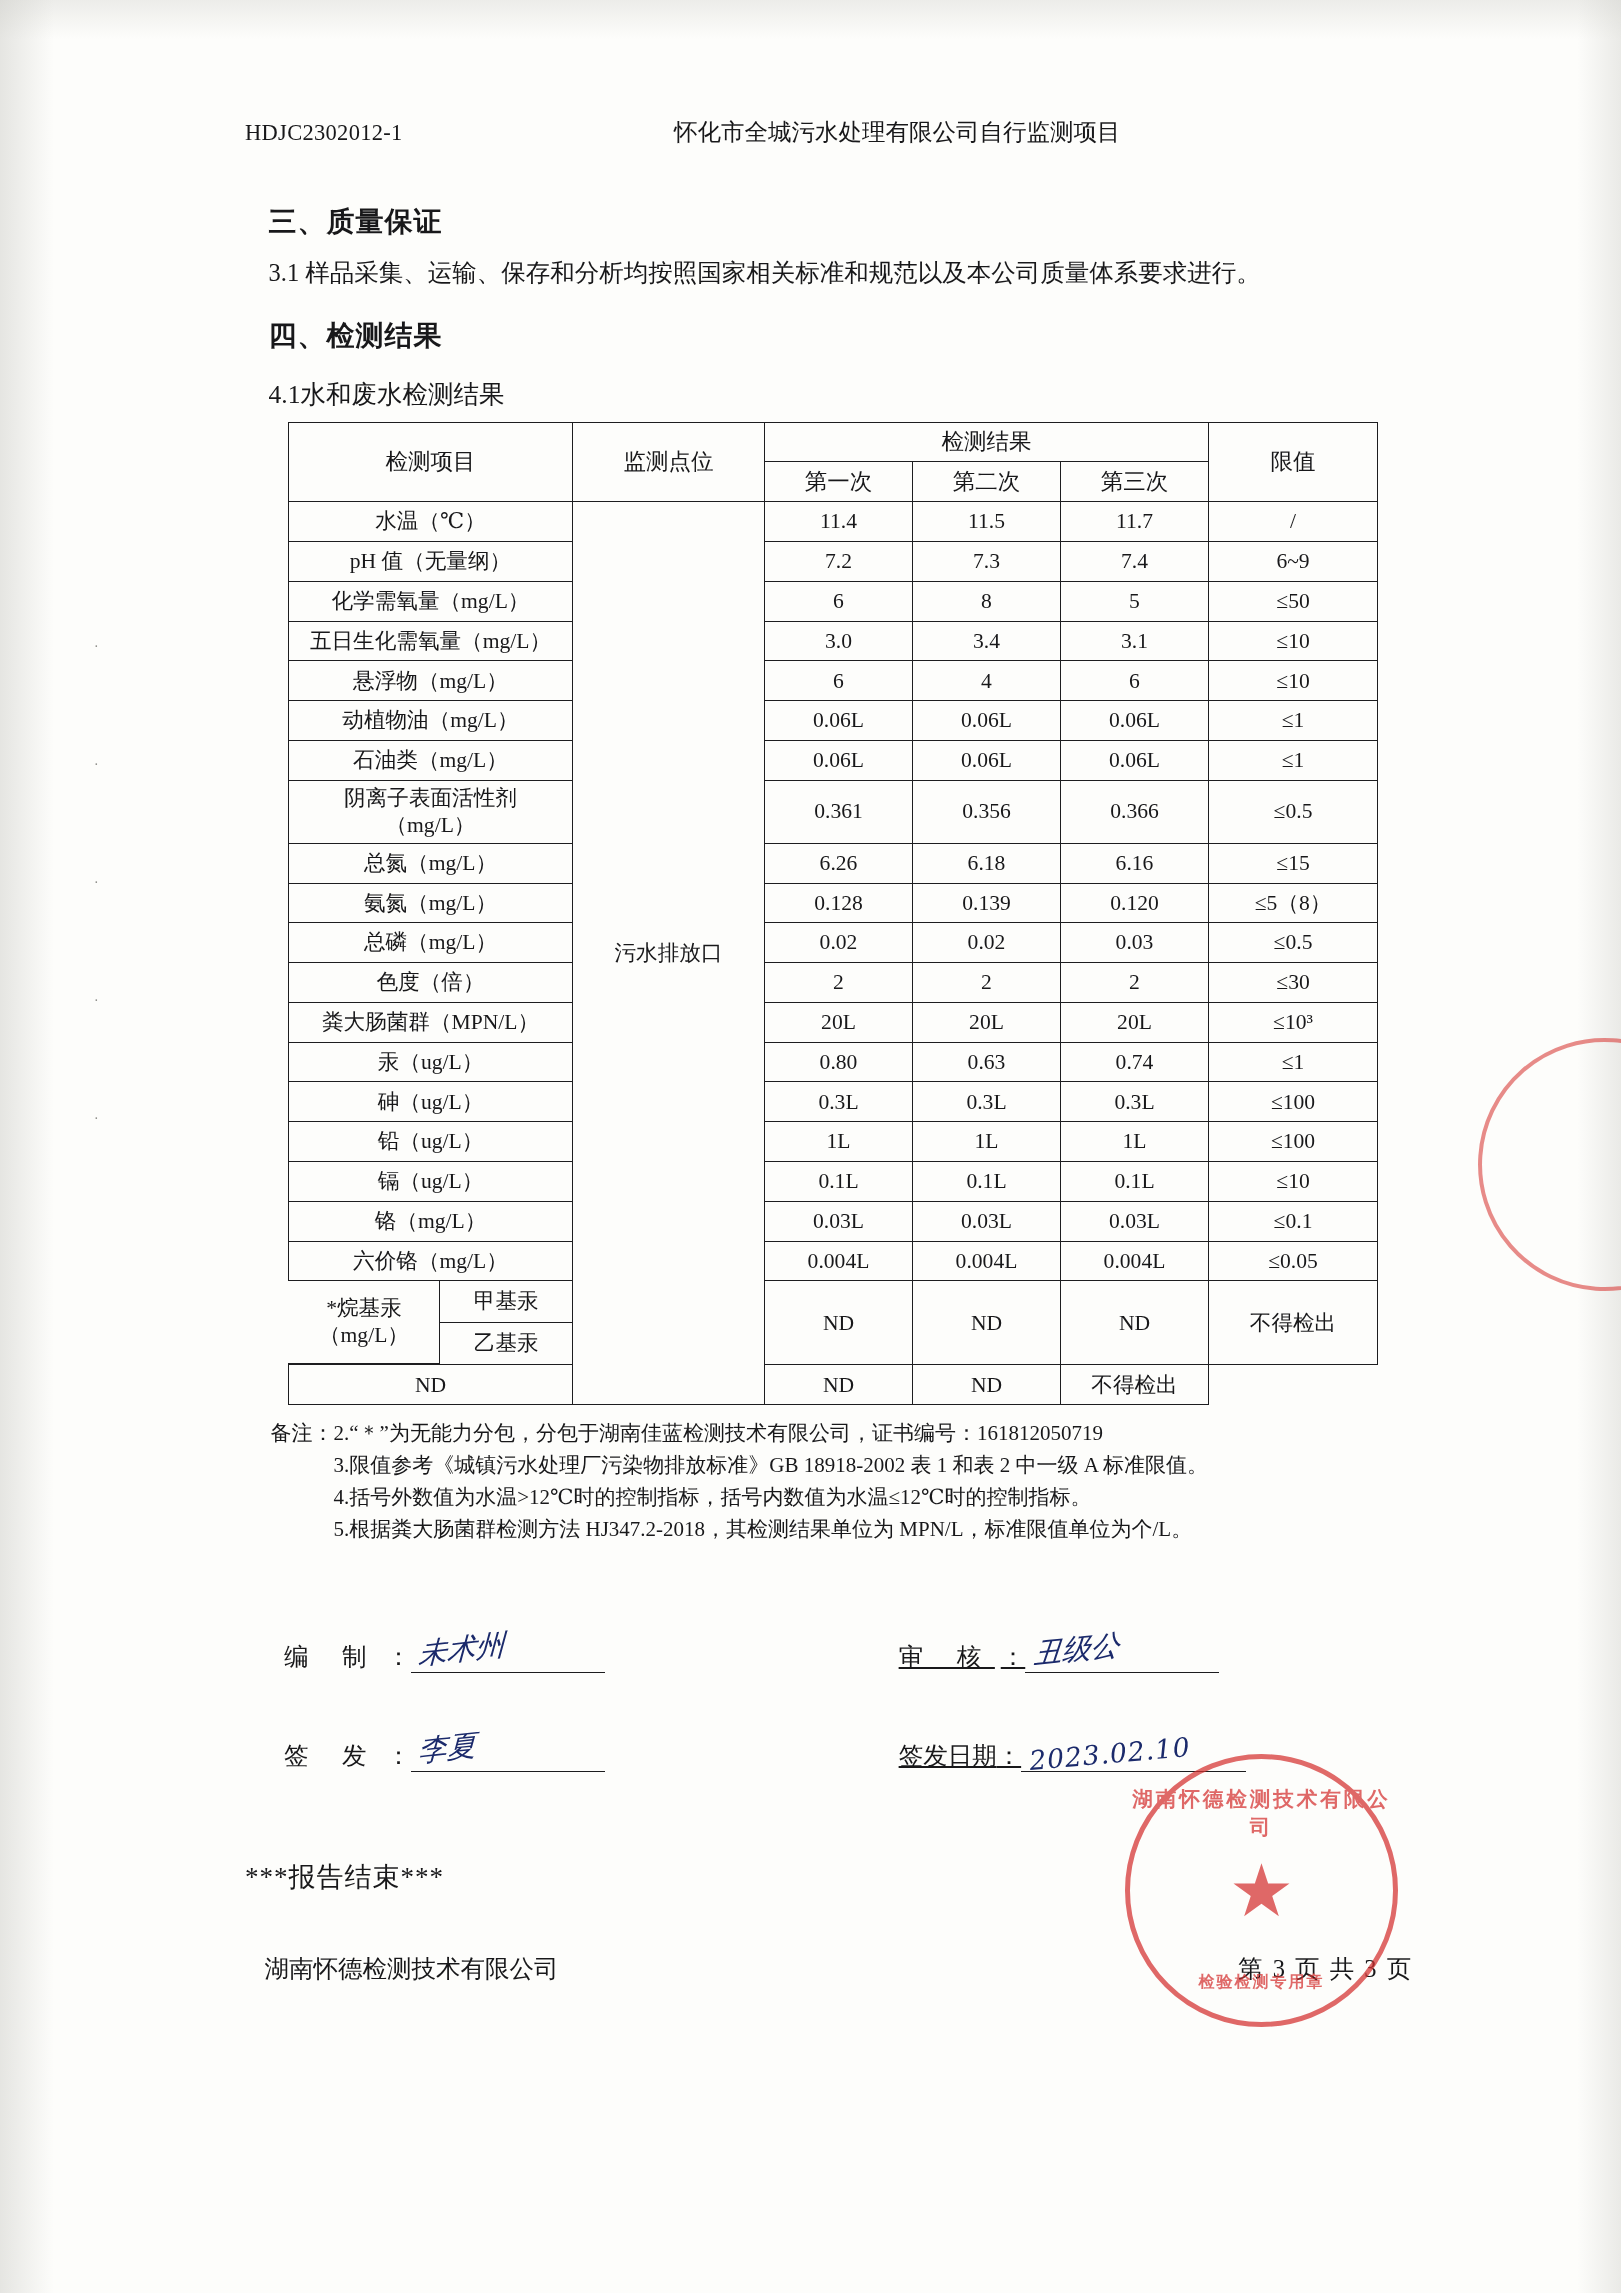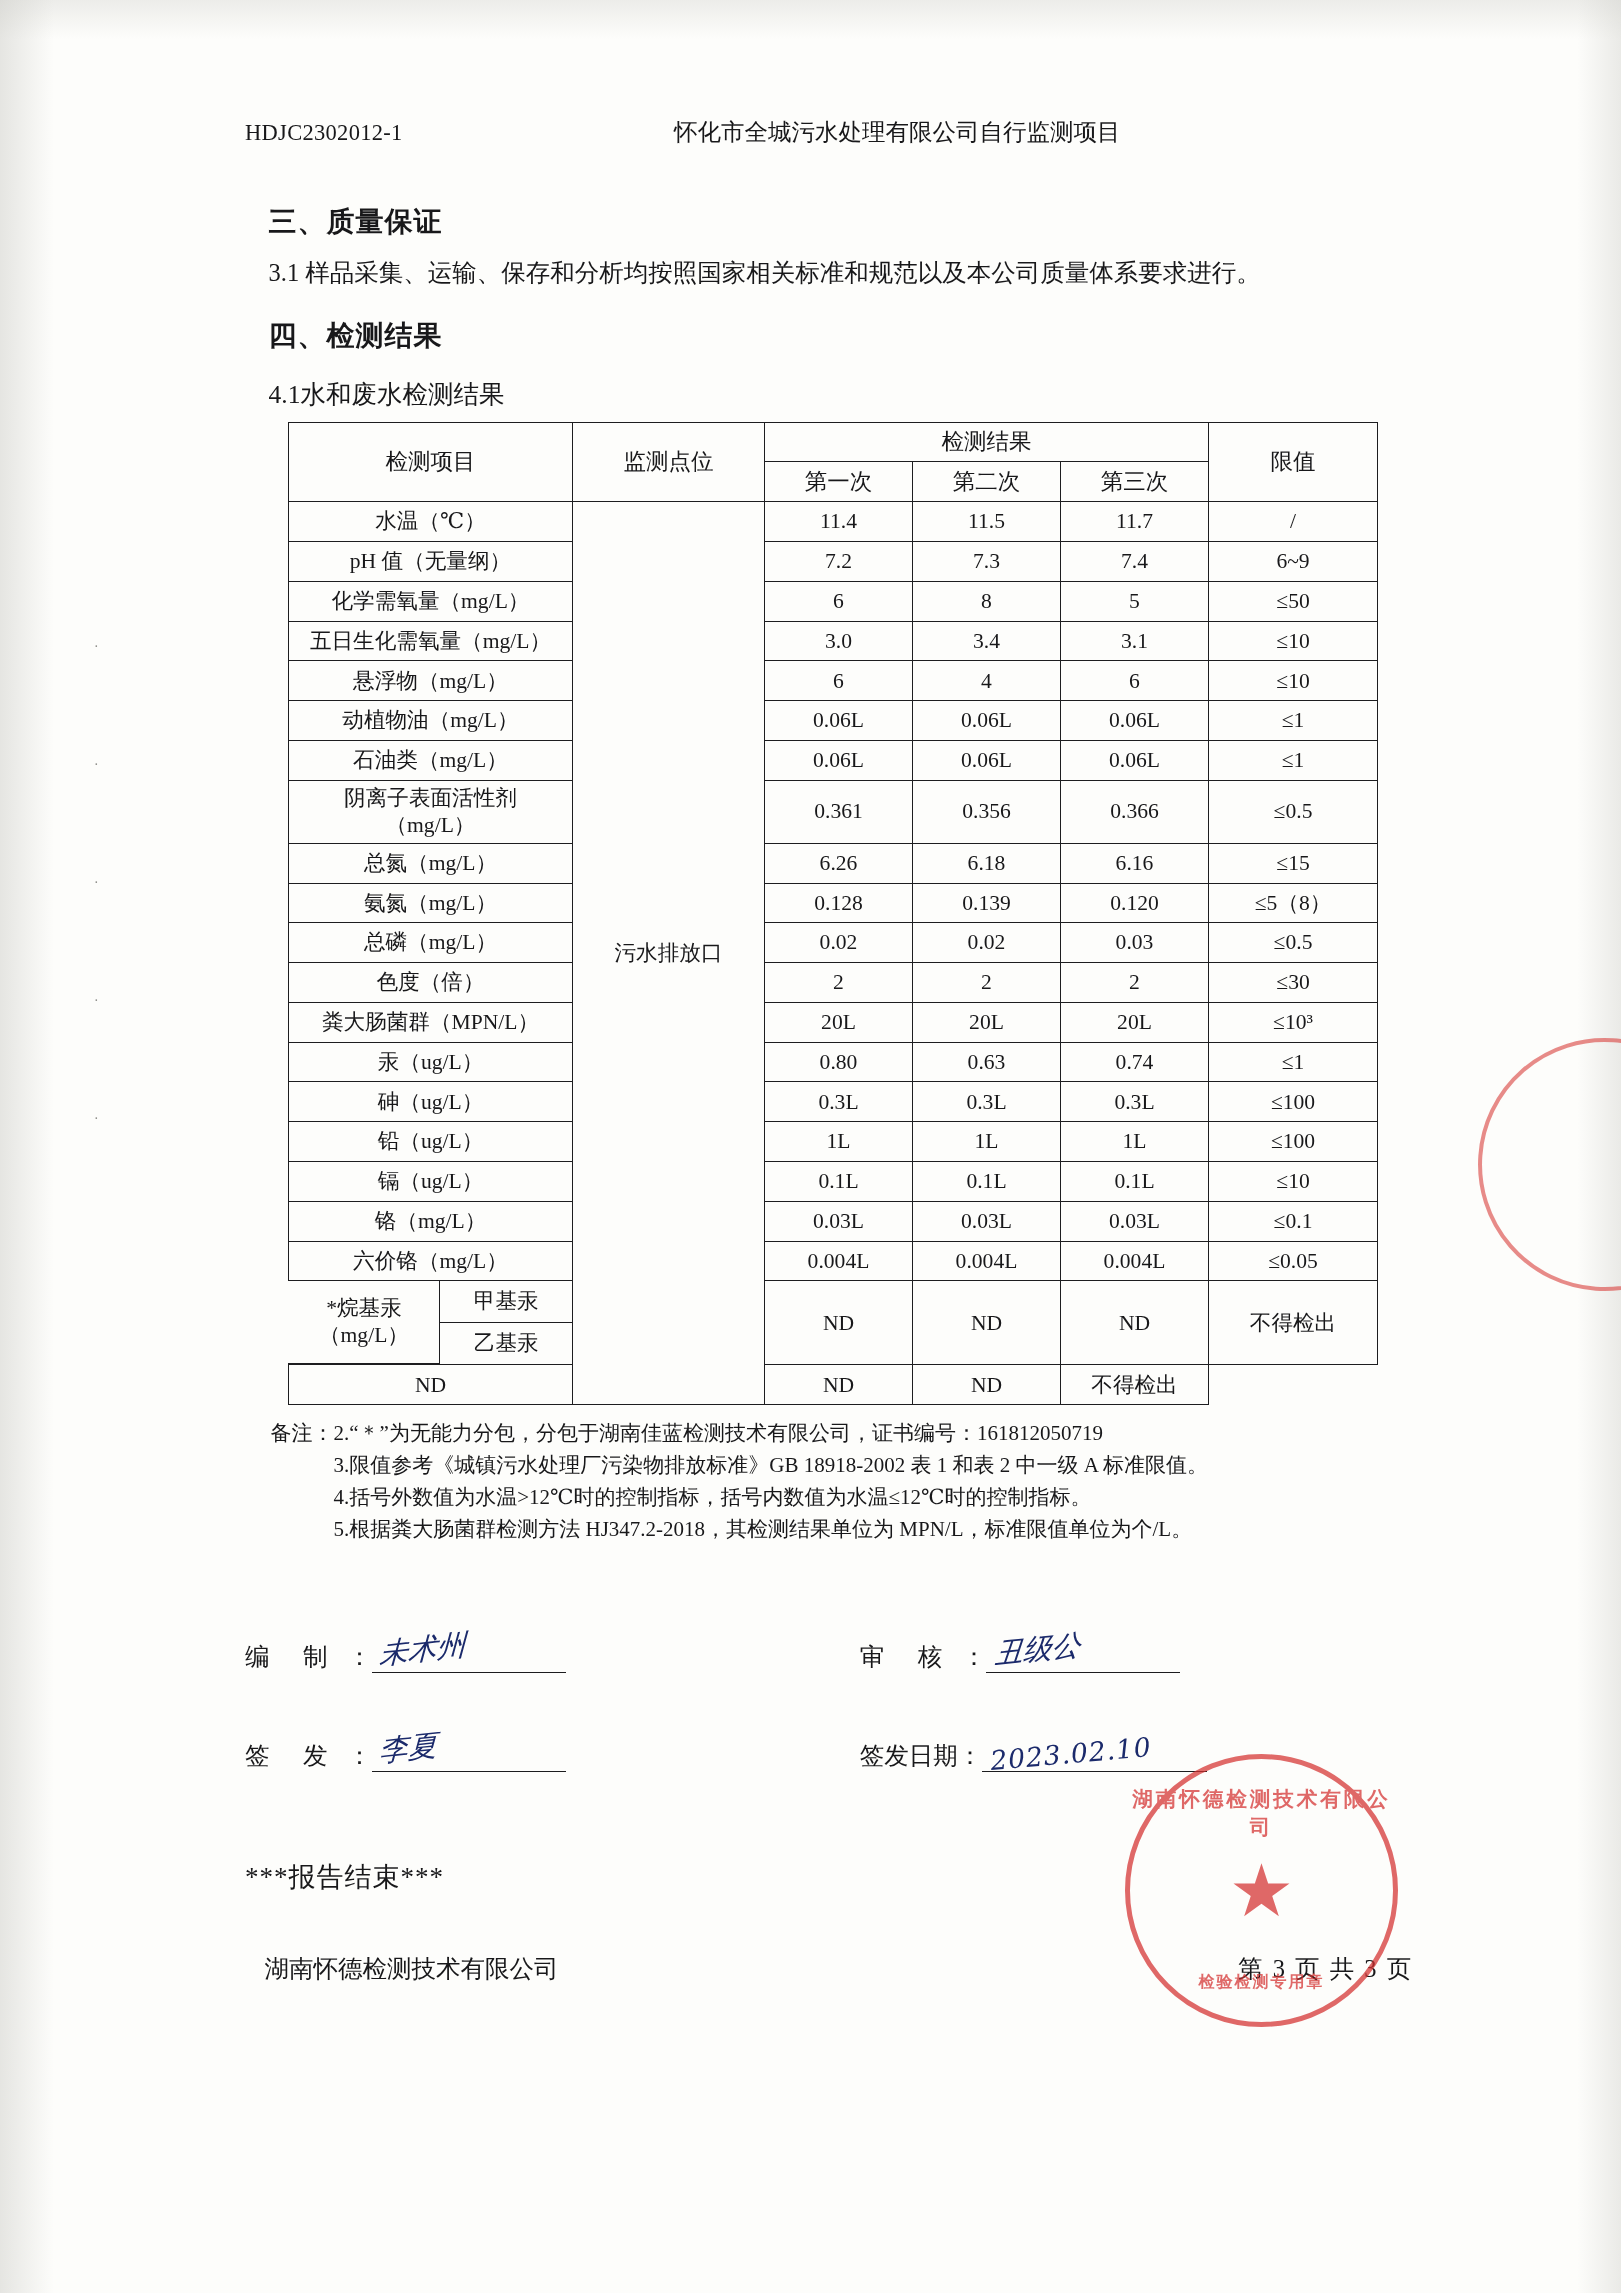--- a/index.html
+++ b/index.html
@@ -117,41 +117,42 @@
   }
   
   .sign-area {
     position: relative;
     margin-top: 94px;
     height: 206px;
   }
   .sign-row {
     display: flex;
     align-items: flex-end;
+    margin-left: 39px;
     margin-bottom: 65px;
   }
   .sign-group {
     display: flex;
     align-items: flex-end;
     font-size: 24.5px;
   }
   .sign-label {
     letter-spacing: 13.7px;
     white-space: nowrap;
     margin-right: 5.9px;
   }
   .sign-line {
     display: inline-block;
     width: 194px;
     border-bottom: 1.6px solid #1c1c1e;
     position: relative;
     height: 33px;
   }
   .sign-line.long { width: 225px; }
-  .sign-group.right { margin-left: 294px; }
+  .sign-group.right { margin-left: 294px; text-decoration: underline; }
   .hand {
     position: absolute;
     left: 7.8px;
     bottom: 2px;
     font-family: "DejaVu Serif", serif;
     font-style: italic;
     color: #1b2a6b;
     font-size: 29px;
     white-space: nowrap;
     transform: rotate(-6deg) skewX(-8deg);

